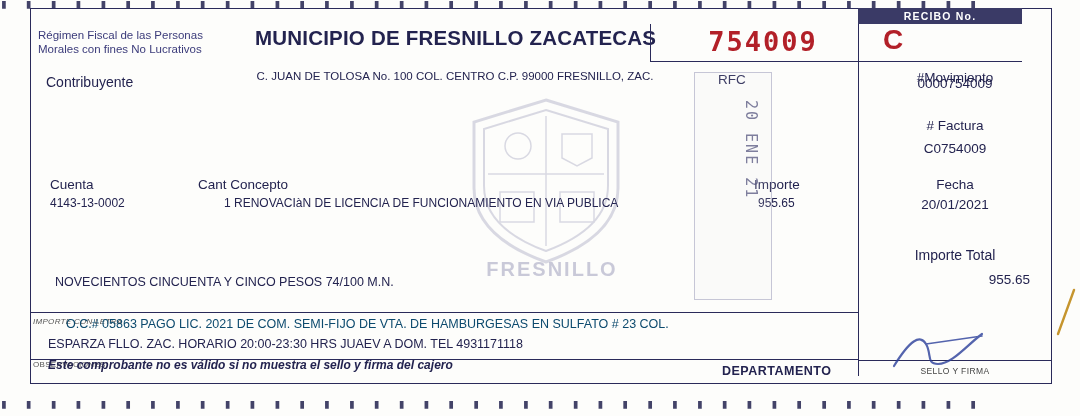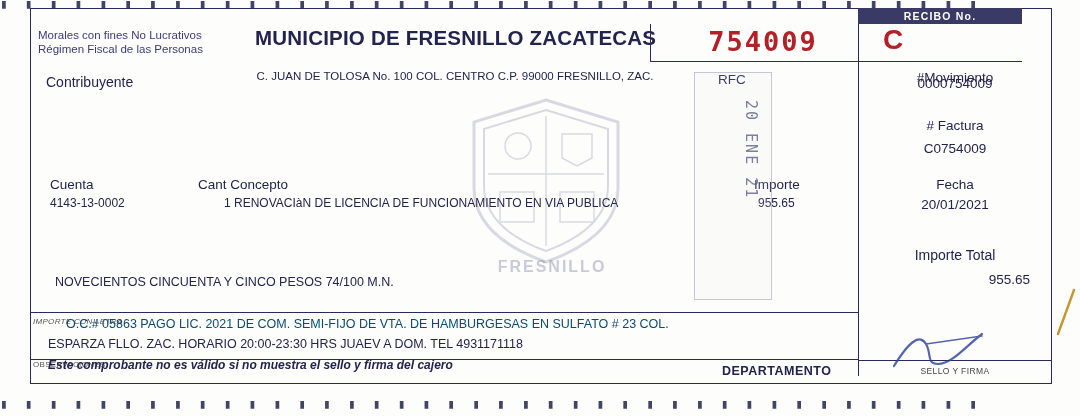--- a/index.html
+++ b/index.html
@@ -260,21 +260,21 @@
     opacity: .22;
     pointer-events: none;
   }
   .seal svg { width: 100%; height: 100%; }
   .seal-text {
     position: absolute;
     left: 452px;
     top: 258px;
     width: 200px;
     text-align: center;
-    font-size: 16px;
+    font-size: 20px;
     letter-spacing: 2px;
     color: #6a6a9a;
     opacity: .35;
     font-weight: bold;
   }
   
   .stamp {
     position: absolute;
     left: 694px;
     top: 72px;
@@ -337,22 +337,22 @@
 
 <div class="page">
 
   <div class="fringe fringe-top">▮ ▮ ▮ ▮ ▮ ▮ ▮ ▮ ▮ ▮ ▮ ▮ ▮ ▮ ▮ ▮ ▮ ▮ ▮ ▮ ▮ ▮ ▮ ▮ ▮ ▮ ▮ ▮ ▮ ▮ ▮ ▮ ▮ ▮ ▮ ▮ ▮ ▮ ▮ ▮</div>
 
   <div class="receipt"></div>
 
   <div class="recibo-box">RECIBO No.</div>
 
   <div class="hdr-left">
+    <div>Régimen Fiscal de las Personas</div>
     <div>Morales con fines No Lucrativos</div>
-    <div>Régimen Fiscal de las Personas</div>
   </div>
 
   <div class="hdr-center">
     <div class="muni-title">MUNICIPIO DE FRESNILLO ZACATECAS</div>
     <div class="muni-sub">C. JUAN DE TOLOSA No. 100   COL. CENTRO   C.P. 99000    FRESNILLO, ZAC.</div>
   </div>
 
   <div class="folio-box">
     <div class="folio-num">754009</div>
     <div class="folio-letter">C</div>

